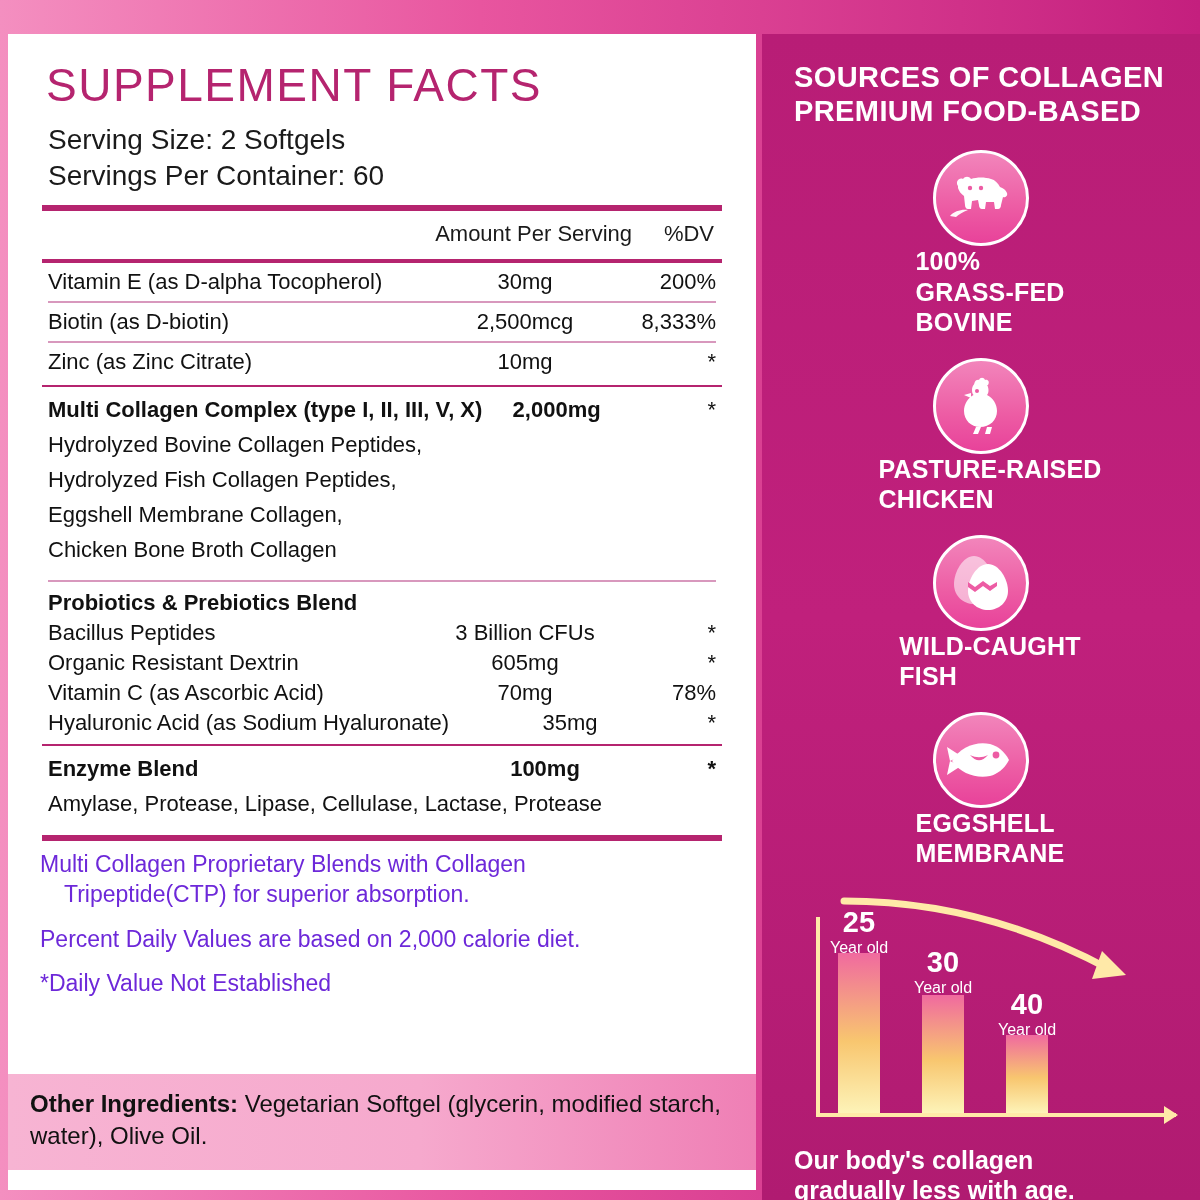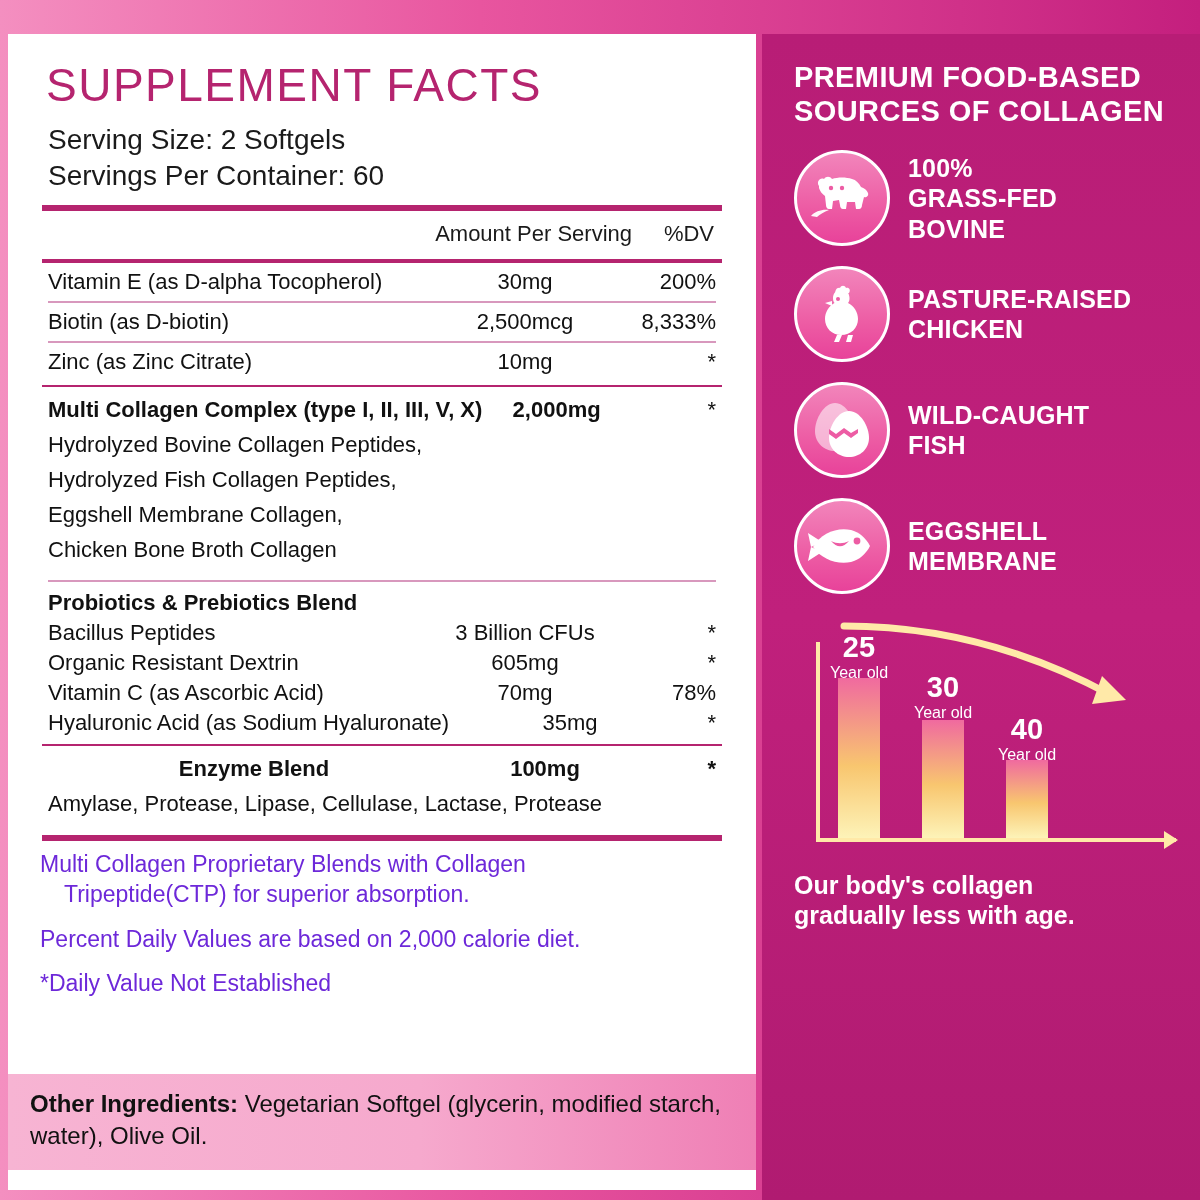--- a/index.html
+++ b/index.html
@@ -81,21 +81,21 @@
   }
   .blend-head {
     font-size: 22px; font-weight: bold; color: #111;
     padding: 8px 10px 2px 16px;
   }
   .enz-row {
     display:flex; align-items:center;
     font-size: 22px; color:#111;
     padding: 6px 10px 2px 16px; font-weight: bold;
   }
-  .enz-row .nut-name { font-weight: bold; text-align: center; }
+  .enz-row .nut-name { font-weight: bold; }
 
   .notes {
     font-size: 23px; color: #6d28d9;
     line-height: 1.32;
     padding: 8px 6px 0 8px;
   }
   .notes p { margin-bottom: 14px; }
   .notes .indent { display:block; padding-left: 24px; }
 
   
@@ -121,20 +121,21 @@
   }
   .rp-title {
     font-size: 29px; font-weight: bold;
     letter-spacing: 0.4px; line-height: 1.18;
     margin-bottom: 22px;
   }
 
   .source-item {
     display: flex; align-items: center;
     margin-bottom: 20px;
+    flex-direction: column;
   }
   .badge {
     width: 96px; height: 96px; flex: 0 0 96px;
     border-radius: 50%;
     background: linear-gradient(to bottom, #f285bb 0%, #ed5ca4 60%, #e8429a 100%);
     border: 3px solid #ffffff;
     display: flex; align-items: center; justify-content: center;
     margin-right: 18px;
   }
   .badge svg { display: block; }
@@ -281,22 +282,22 @@
     </div>
   </div>
 
   <div class="other-ing">
     <b>Other Ingredients:</b><span> Vegetarian Softgel (glycerin, modified starch, water), Olive Oil.</span>
   </div>
 
   <div class="right-panel">
 
     <div class="rp-title">
+      <div>SOURCES OF COLLAGEN</div>
       <div>PREMIUM FOOD-BASED</div>
-      <div>SOURCES OF COLLAGEN</div>
     </div>
 
     <div class="source-item">
       <div class="badge">
         <svg width="66" height="52" viewBox="0 0 66 52">
           <path fill="#ffffff" d="M10 14c-3-4 1-9 5-7 2-3 6-3 8 0 6-2 14-2 20 0 4 1 7 4 9 8 3 1 6 3 7 6 1 3-2 5-4 4l-2 8c0 2-1 4-3 4h-3l-1-7h-8l-1 7h-3c-2 0-3-2-3-4l-1-5-6 1-1 8h-3c-2 0-3-2-3-4l-1-9c-3-2-5-5-6-8z"></path>
           <circle cx="22" cy="16" r="2.2" fill="#ed5ca4"></circle>
           <circle cx="33" cy="16" r="2.2" fill="#ed5ca4"></circle>
           <path fill="#ffffff" d="M2 44c4-5 12-7 18-6-5 2-9 4-12 7z" opacity=".95"></path>
         </svg>

